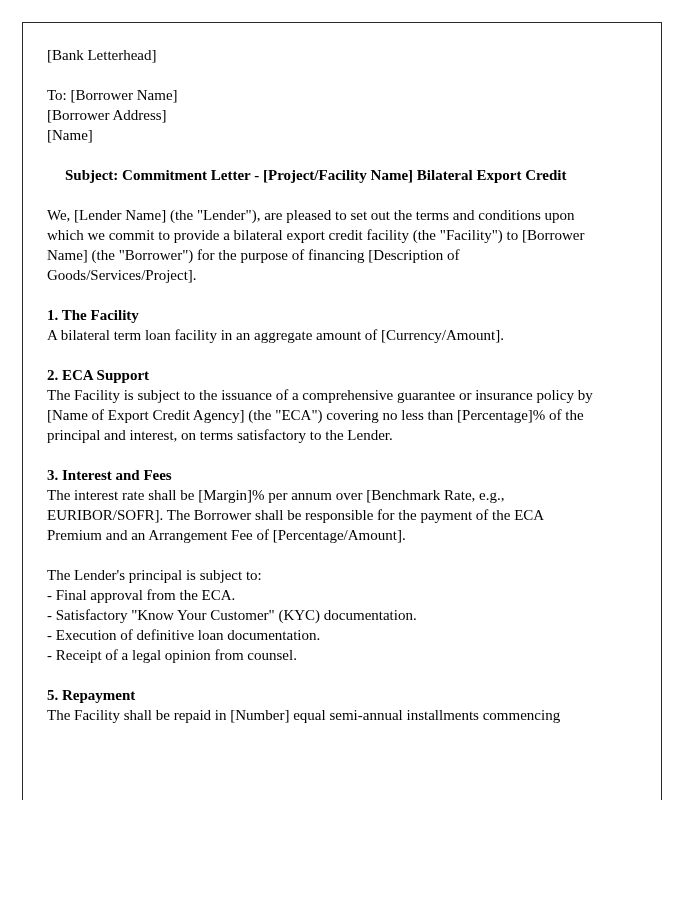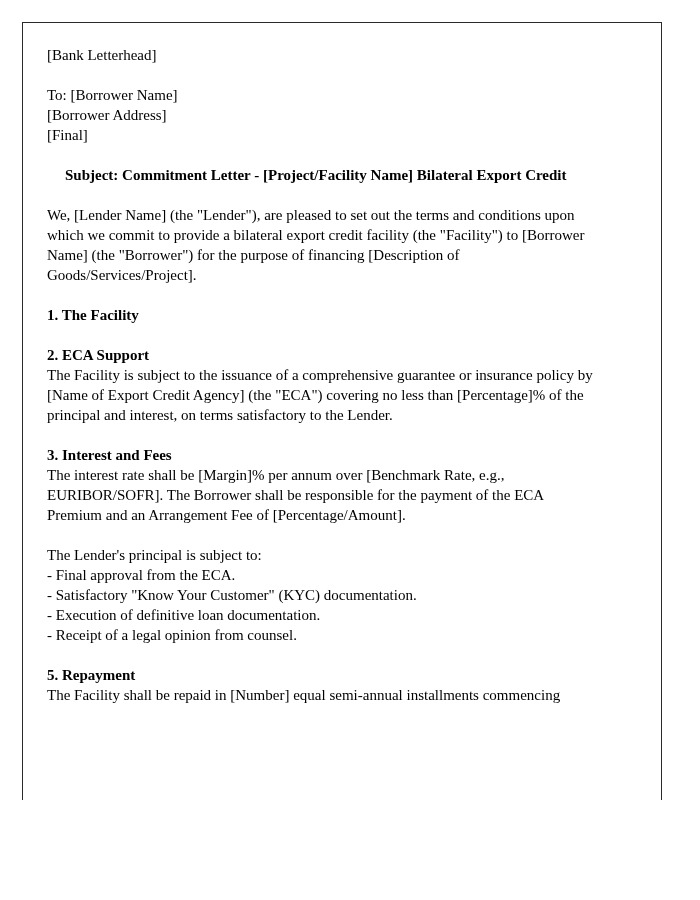--- a/index.html
+++ b/index.html
@@ -67,38 +67,39 @@
 <div id="page-sheet">
   <div id="doc-body">
 
     <div class="block">
       <div class="line">[Bank Letterhead]</div>
     </div>
 
     <div class="block">
       <div class="line">To: [Borrower Name]</div>
       <div class="line">[Borrower Address]</div>
-      <div class="line">[Final]</div>
+      <div class="line">[Name]</div>
     </div>
 
     <div class="block subject">
       <div class="line">Subject: Commitment Letter - [Project/Facility Name] Bilateral Export Credit</div>
     </div>
 
 
     <div class="block">
       <div class="line">We, [Lender Name] (the "Lender"), are pleased to set out the terms and conditions upon</div>
       <div class="line">which we commit to provide a bilateral export credit facility (the "Facility") to [Borrower</div>
       <div class="line">Name] (the "Borrower") for the purpose of financing [Description of</div>
       <div class="line">Goods/Services/Project].</div>
     </div>
 
     <div id="sections-container">
         <div class="block">
           <div class="line heading">1. The Facility</div>
+          <div class="line">A bilateral term loan facility in an aggregate amount of [Currency/Amount].</div>
         </div>
         <div class="block">
           <div class="line heading">2. ECA Support</div>
           <div class="line">The Facility is subject to the issuance of a comprehensive guarantee or insurance policy by</div>
           <div class="line">[Name of Export Credit Agency] (the "ECA") covering no less than [Percentage]% of the</div>
           <div class="line">principal and interest, on terms satisfactory to the Lender.</div>
         </div>
         <div class="block">
           <div class="line heading">3. Interest and Fees</div>
           <div class="line">The interest rate shall be [Margin]% per annum over [Benchmark Rate, e.g.,</div>

